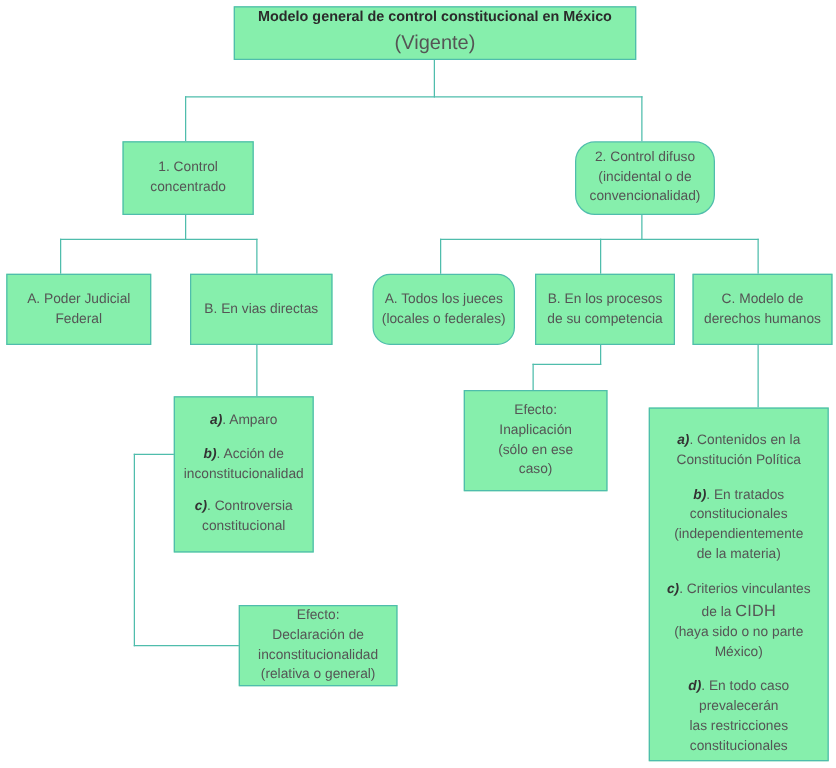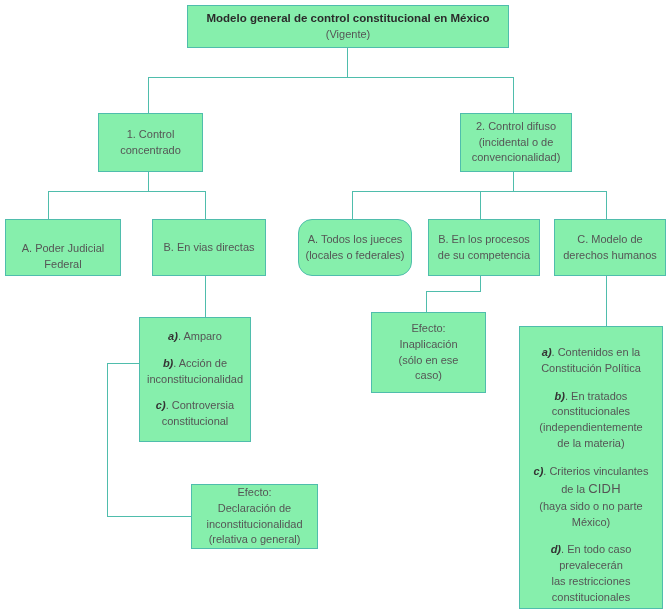--- a/index.html
+++ b/index.html
@@ -42,21 +42,21 @@
     font-size: 11.5px;
   }
   .title-main {
     font-weight: bold;
     color: #2b2b2b;
     font-size: 11.5px;
     line-height: 1.4;
   }
   .title-sub {
     color: #555555;
-    font-size: 11px;
+    font-size: 16px;
     line-height: 1.6;
   }
   .line {
     position: absolute;
     background: #4FBDAC;
     z-index: 1;
   }
   .h-line { height: 1.2px; }
   .v-line { width: 1.2px; }
   .para {
@@ -115,27 +115,27 @@
   <div class="box title-box" style="left:187px; top:5px; width:322px; height:43px;">
     <div class="title-main">Modelo general de control constitucional en México</div>
     <div class="title-sub">(Vigente)</div>
   </div>
 
   <div class="box" style="left:98px; top:113px; width:105px; height:59px;">
     <div>1. Control</div>
     <div>concentrado</div>
   </div>
 
-  <div class="box" style="left:460px; top:113px; width:112px; height:59px;">
+  <div class="box" style="left:460px; top:113px; width:112px; height:59px;border-radius:16px;">
     <div>2. Control difuso</div>
     <div>(incidental o de</div>
     <div>convencionalidad)</div>
   </div>
 
-  <div class="box" style="left:5px; top:219px; width:116px; height:57px;justify-content:flex-end;">
+  <div class="box" style="left:5px; top:219px; width:116px; height:57px;">
     <div>A. Poder Judicial</div>
     <div>Federal</div>
   </div>
 
   <div class="box" style="left:152px; top:219px; width:114px; height:57px;">
     <div>B. En vias directas</div>
   </div>
 
   <div class="box" style="left:298px; top:219px; width:114px; height:57px;border-radius:14px;">
     <div>A. Todos los jueces</div>

